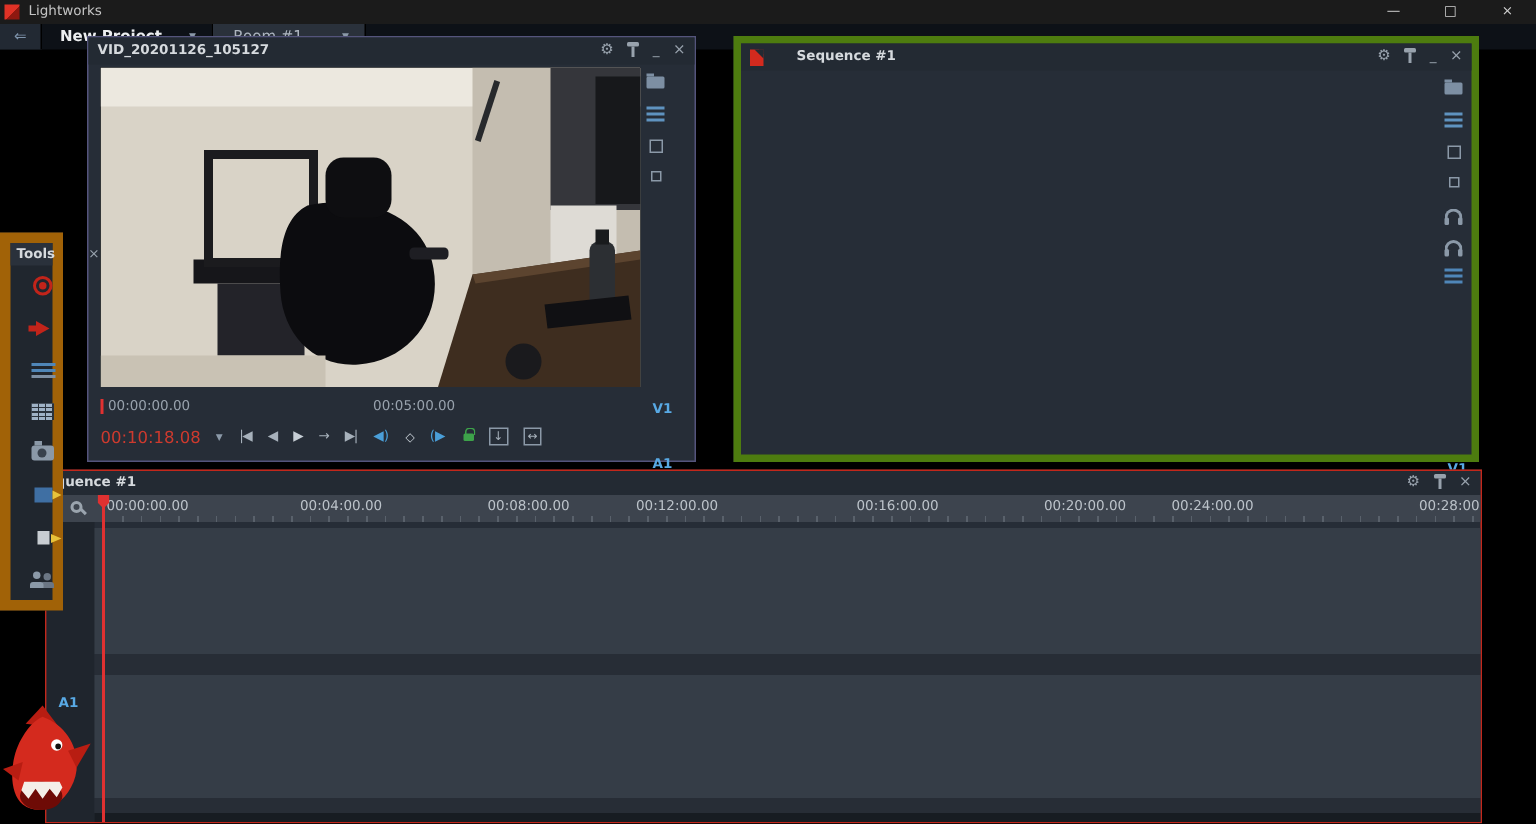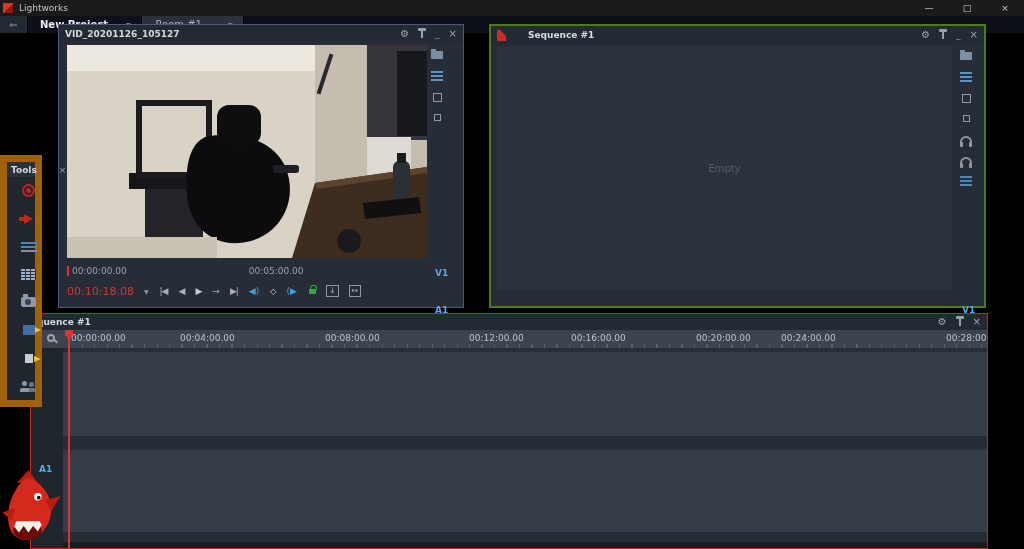--- a/index.html
+++ b/index.html
@@ -60,21 +60,21 @@
   .tc-caret { font-size:6px; margin-left:10px; color:#8b99a8; }
   .tbtn { margin-left:11px; color:#a7b1bb; font-size:9px; letter-spacing:-1px; }
   .tbtn.play { color:#c6ced5; }
   .tbtn.blue { color:#4a9fd9; letter-spacing:0; }
   .tbtn.dia { color:#c6ced5; font-size:8px; }
   .icon-lock { width:7px; height:5px; background:#3da24a; position:relative; border-radius:1px; margin-left:12px; }
   .icon-lock::before { content:""; position:absolute; top:-4px; left:1px; width:5px; height:4px; border:1px solid #3da24a; border-bottom:none; border-radius:3px 3px 0 0; }
   .boxbtn { margin-left:10px; border:1px solid #8b99a8; color:#a7b1bb; font-size:8px; padding:0 2px; line-height:10px; letter-spacing:0; }
 
   
-  #sequence { left:489px; top:24px; width:497px; height:284px; border:2px solid #4d7c0f; }
+  #sequence { left:489px; top:24px; width:497px; height:284px; border:5px solid #4d7c0f; }
   #sequence .content { position:absolute; left:6px; top:20px; width:455px; height:244px; background:#2a323c; display:flex; align-items:center; justify-content:center; }
   #sequence .emptytext { font-size:10px; color:#525d6c; }
   #sequence .rail { left:469px; top:26px; }
   #sequence .vtracks { left:471px; top:256px; }
 
   
   #timeline { left:30px; top:313px; width:958px; height:236px; border:1px solid #c3271b; overflow:hidden; }
   #timeline .phead { height:16px; }
   .ruler { position:absolute; left:0; top:16px; width:958px; height:18px; background:#3d444e;
     background-image:repeating-linear-gradient(90deg, #59616b 0 1px, transparent 1px 12.5px);
@@ -226,23 +226,20 @@
       <span class="icon-clip"></span>
       <span class="ptitle">Sequence #1</span>
       <div class="phicons">
         <span class="hicon">⚙</span>
         <span class="icon-pin"></span>
         <span class="hicon small">_</span>
         <span class="hicon">×</span>
       </div>
     </div>
 
-    <div class="content">
-      <span class="emptytext">Empty</span>
-    </div>
 
     <div class="rail">
       <span class="icon-folder"></span>
       <span class="icon-lines"></span>
       <span class="icon-sq"></span>
       <span class="icon-sq-sm"></span>
       <span class="icon-phones"></span>
       <span class="icon-phones"></span>
       <span class="icon-mixer"></span>
     </div>
@@ -258,23 +255,23 @@
       <div class="phicons">
         <span class="hicon">⚙</span>
         <span class="icon-pin"></span>
         <span class="hicon">×</span>
       </div>
     </div>
 
     <div class="ruler">
       <span class="icon-zoom"></span>
       <span class="rlabel" style="left:40px">00:00:00.00</span>
-      <span class="rlabel" style="left:149px">00:04:00.00</span>
+      <span class="rlabel" style="left:169px">00:04:00.00</span>
       <span class="rlabel" style="left:294px">00:08:00.00</span>
-      <span class="rlabel" style="left:438px">00:12:00.00</span>
+      <span class="rlabel" style="left:393px">00:12:00.00</span>
       <span class="rlabel" style="left:540px">00:16:00.00</span>
       <span class="rlabel" style="left:665px">00:20:00.00</span>
       <span class="rlabel" style="left:750px">00:24:00.00</span>
       <span class="rlabel" style="left:915px">00:28:00.00</span>
     </div>
 
     <div class="gutter"></div>
     <div class="track video"></div>
     <div class="tgap1"></div>
     <div class="track audio"></div>

